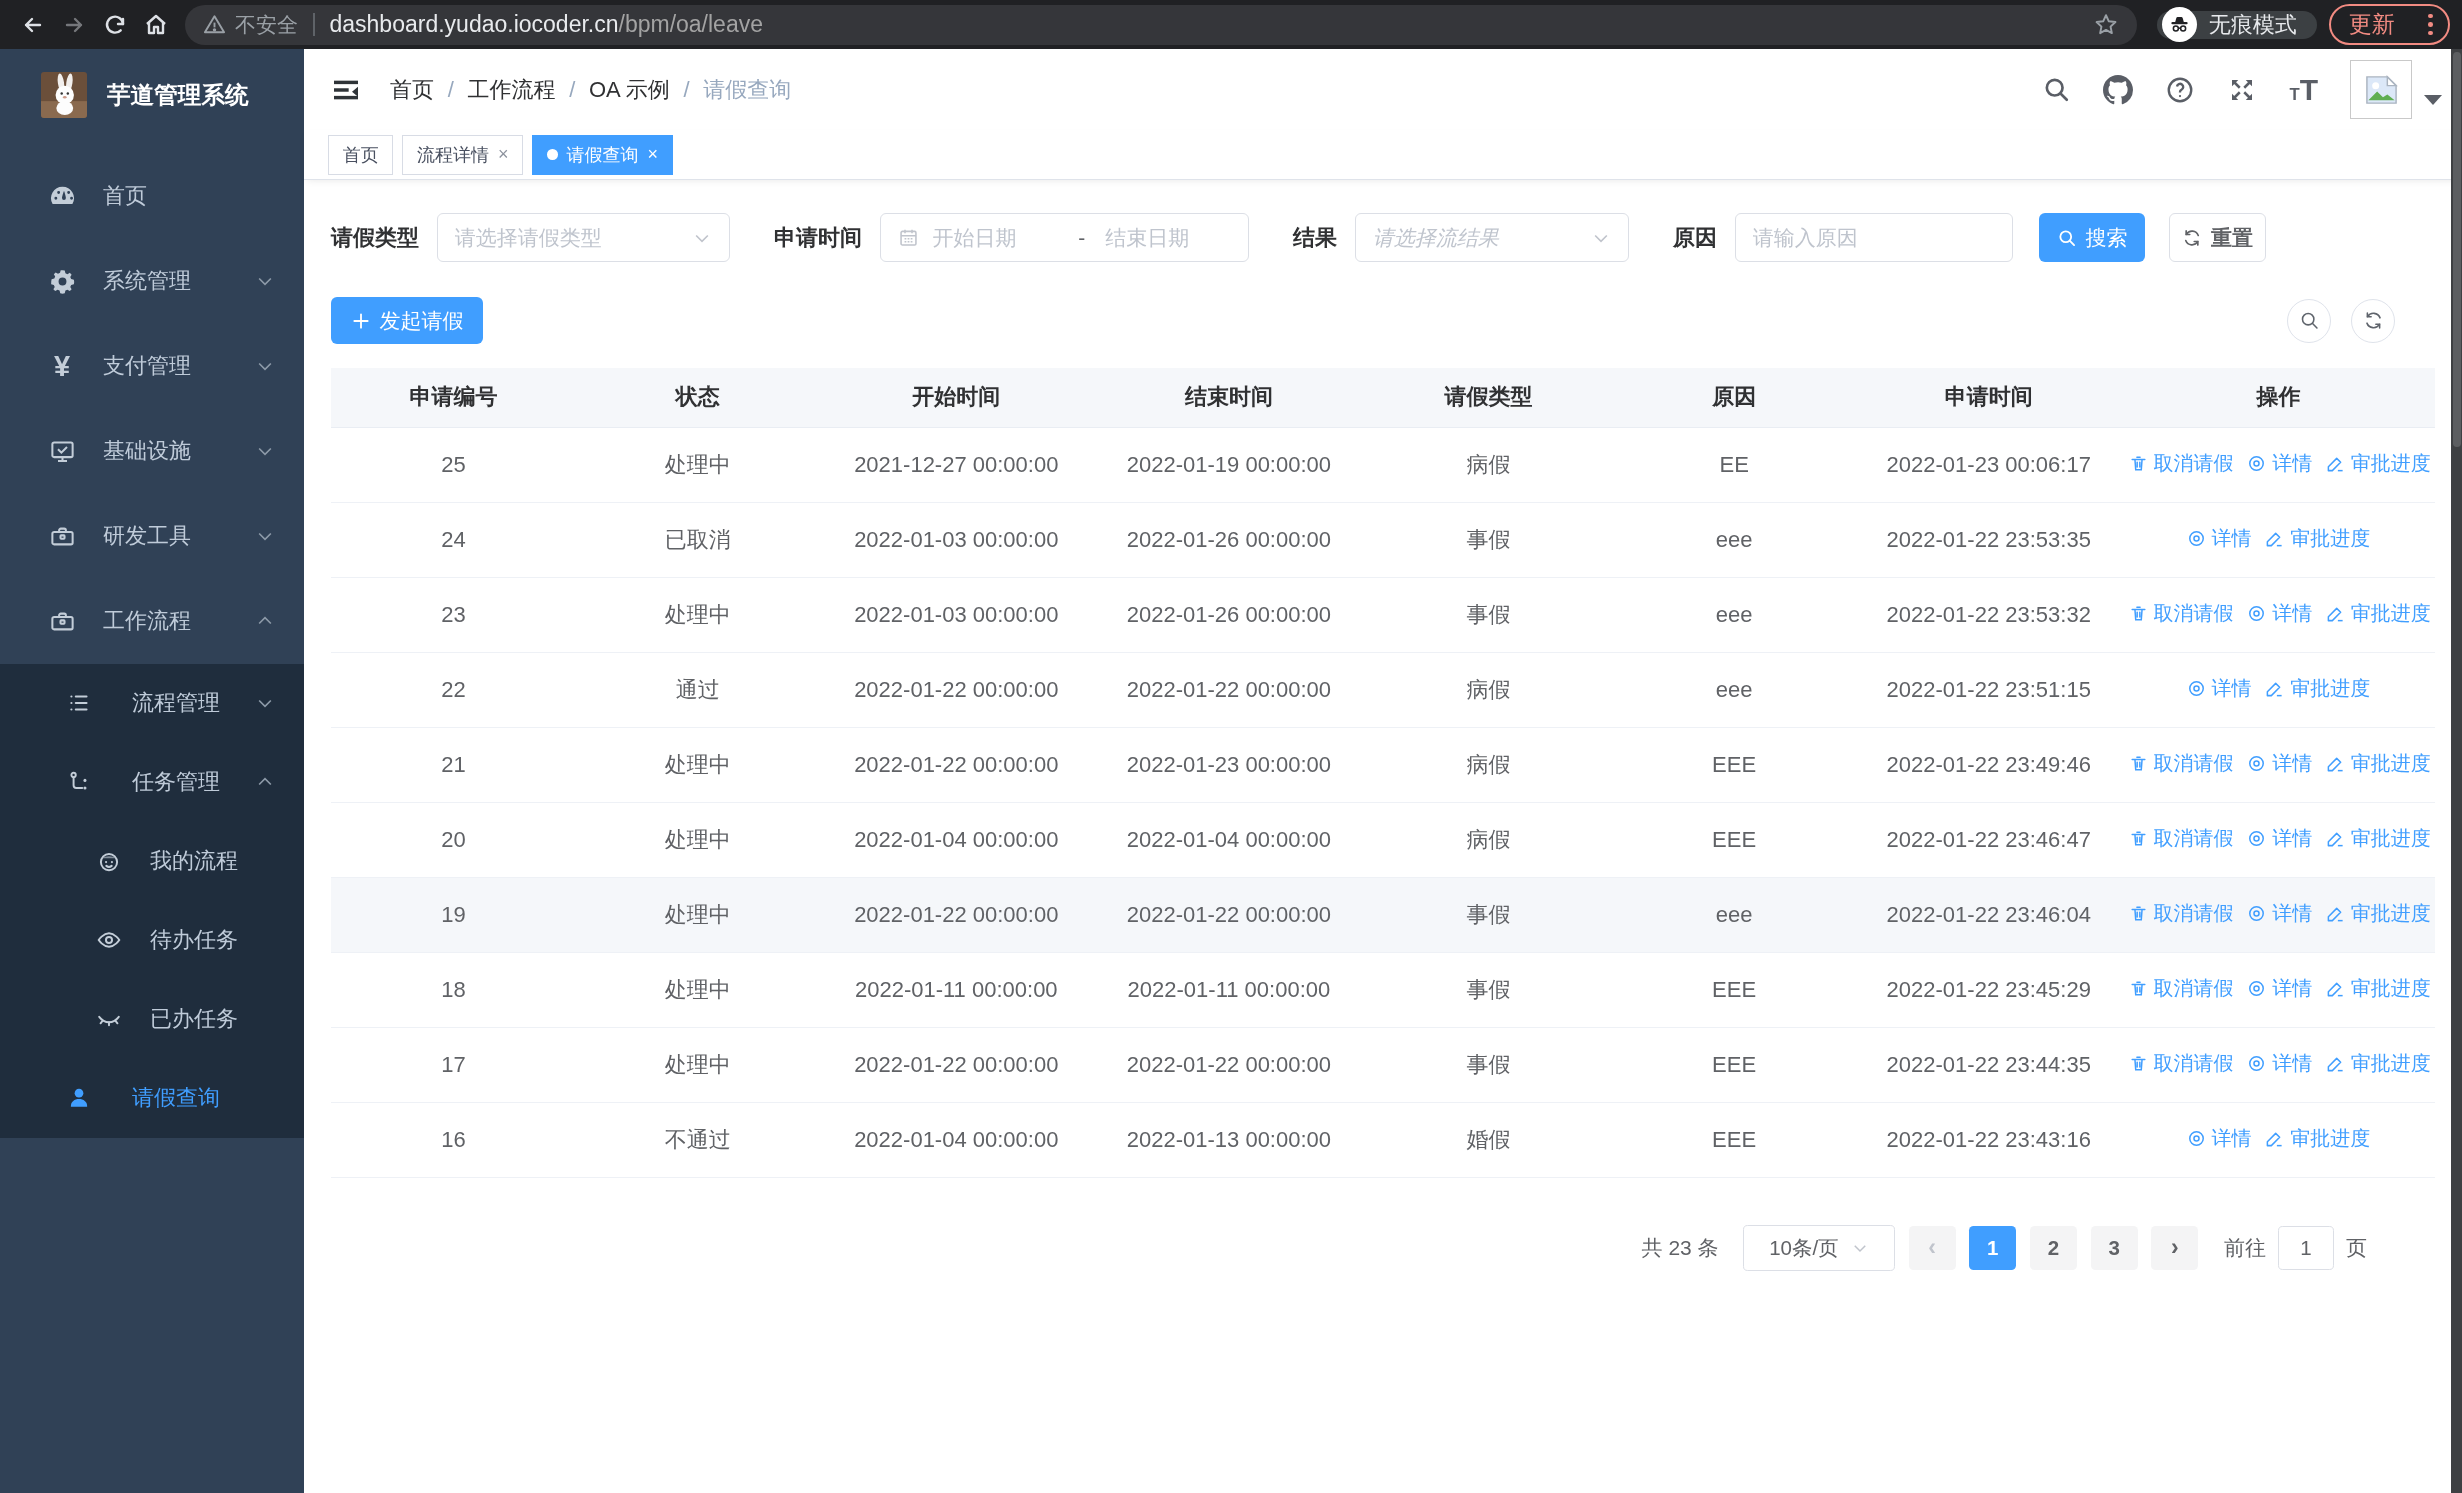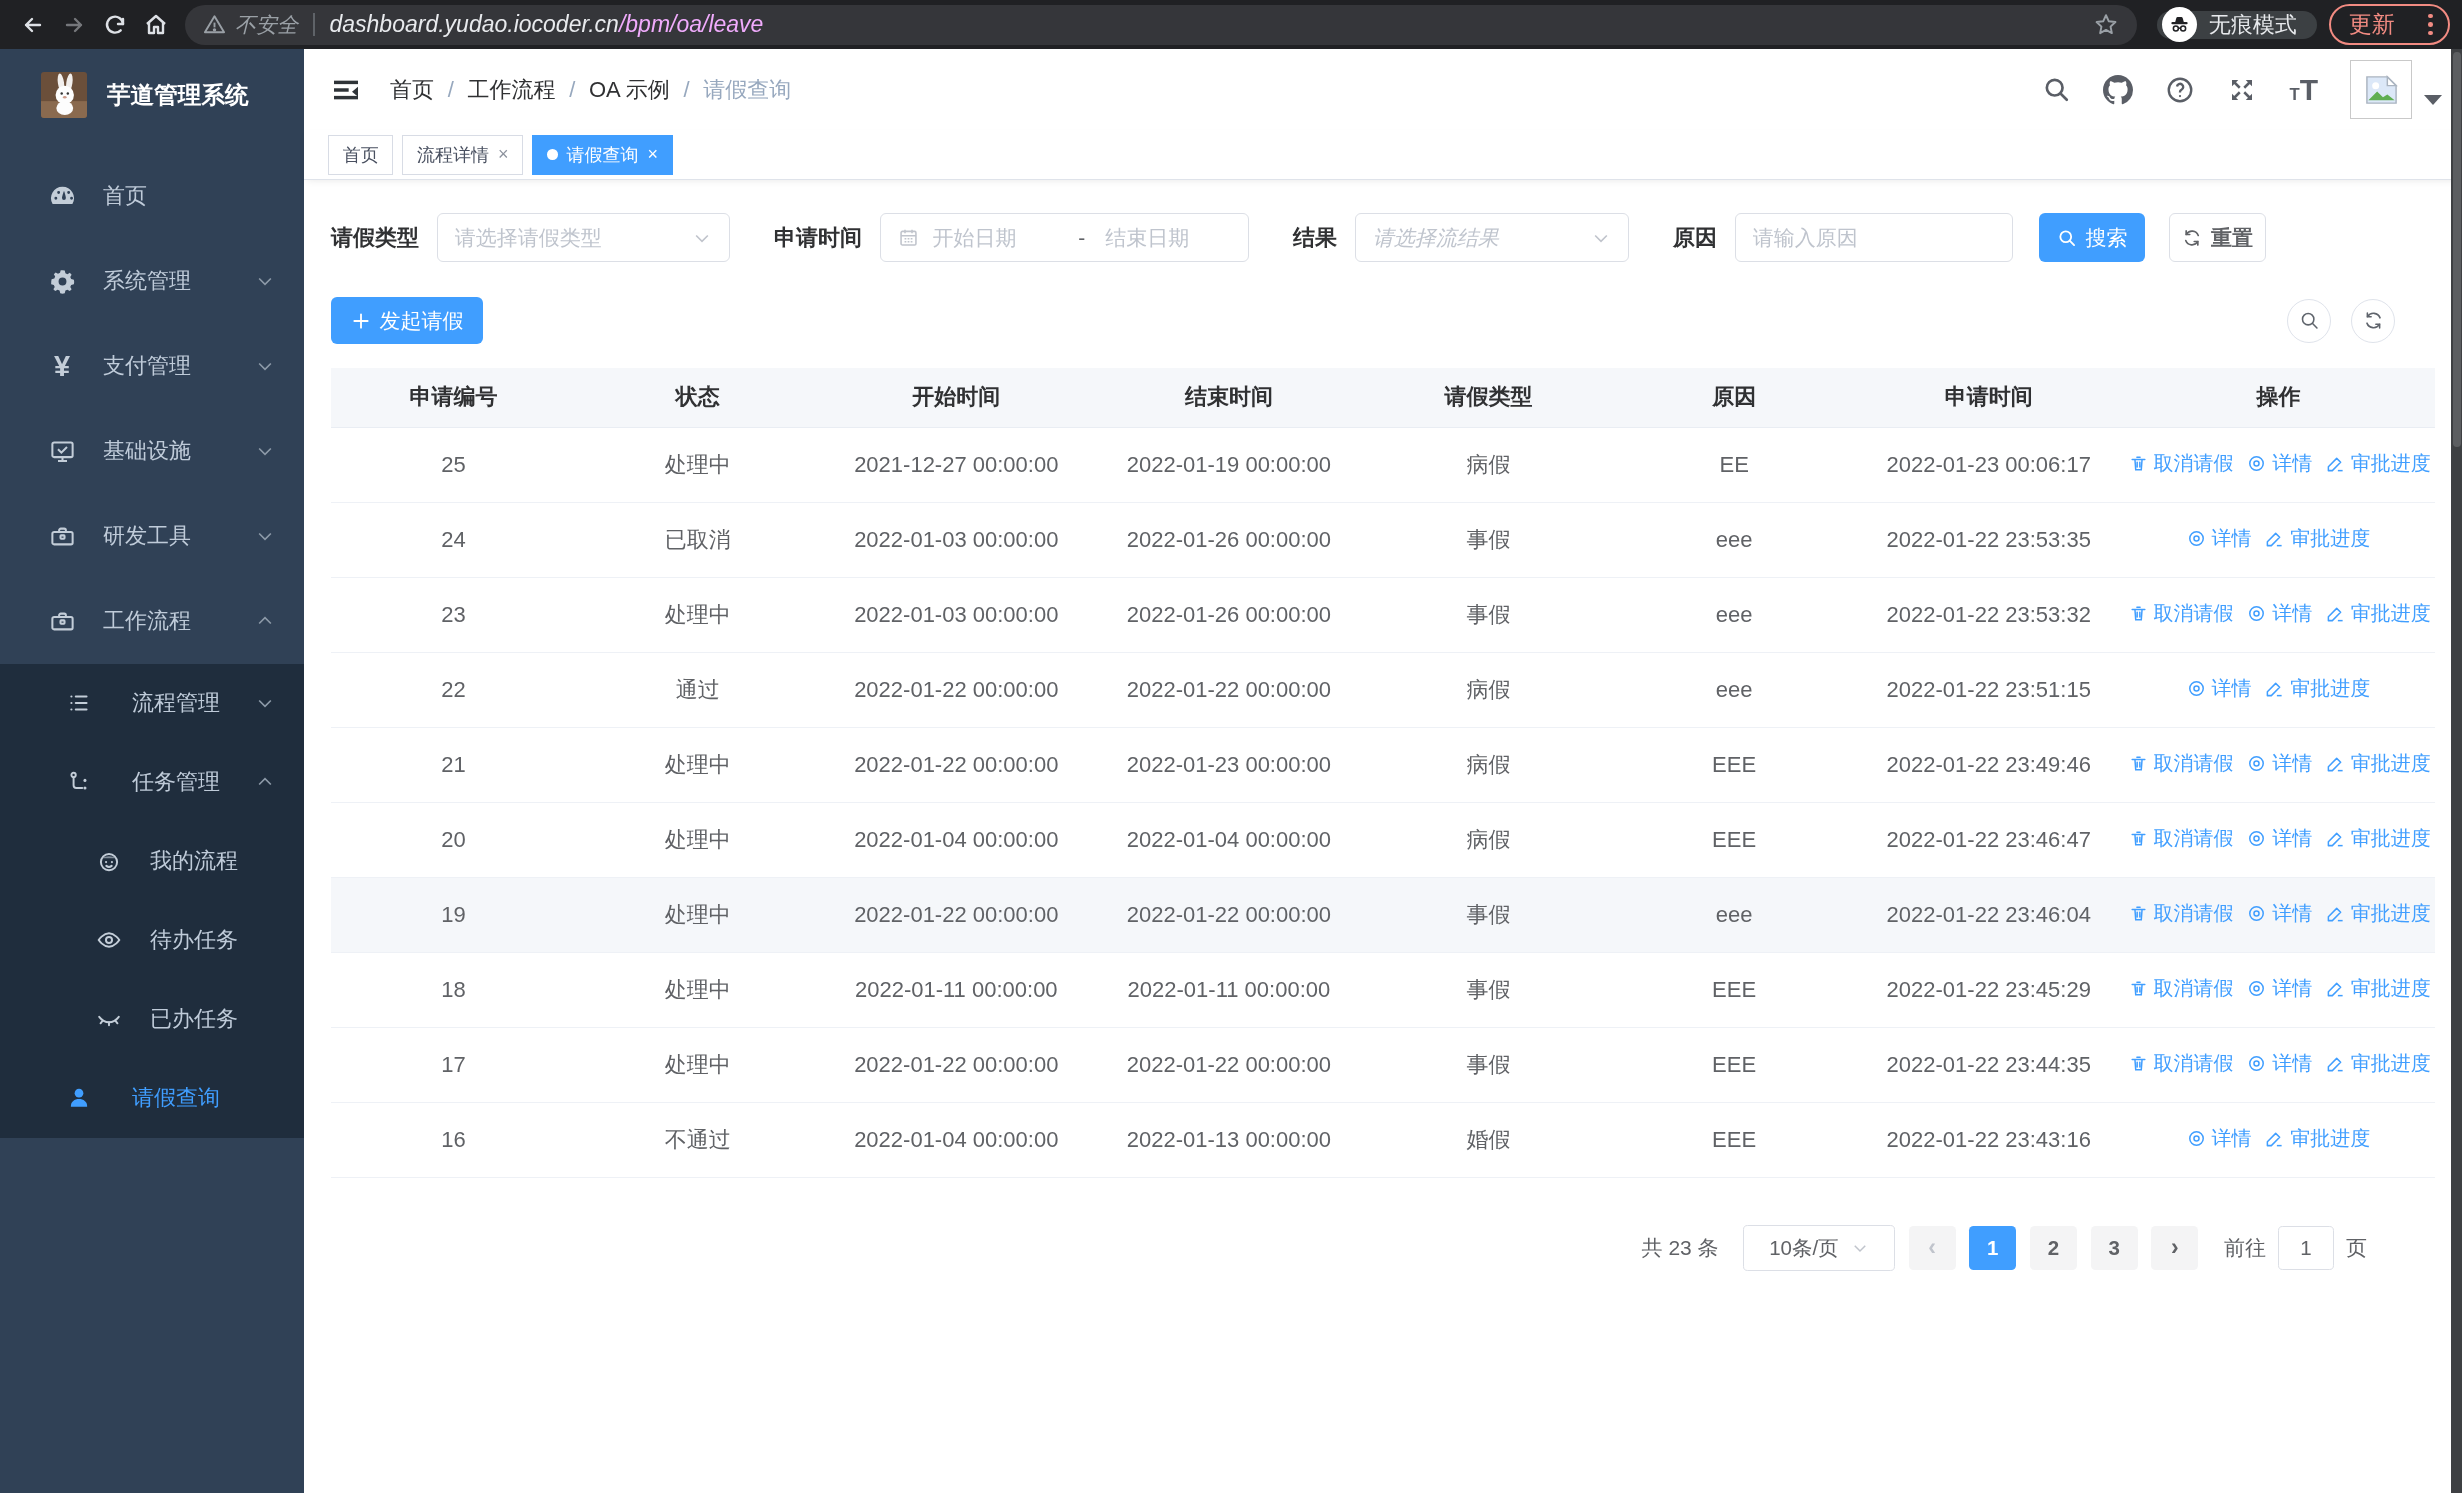--- a/index.html
+++ b/index.html
@@ -4,25 +4,25 @@
 <style>
   * { margin:0; padding:0; box-sizing:border-box; }
   html,body { width:2462px; height:1494px; overflow:hidden; }
   body { font-family:"Liberation Sans","DejaVu Sans",sans-serif; background:#fff; }
   svg { display:block; }
 
   
   .browser-bar { height:49px; background:#202124; display:flex; align-items:center; padding:0 12px; }
   .nav-ic { width:41px; height:41px; border-radius:50%; display:flex; align-items:center; justify-content:center; color:#dee1e6; flex-shrink:0; cursor:pointer; }
   .nav-ic.dim { color:#75777b; }
-  .url-pill { flex:1; height:40px; background:#35363a; border-radius:20px; display:flex; align-items:center; padding:0 18px; margin:0 9px; min-width:0;font-style:italic; }
+  .url-pill { flex:1; height:40px; background:#35363a; border-radius:20px; display:flex; align-items:center; padding:0 18px; margin:0 9px; min-width:0; }
   .sec-chip { display:flex; align-items:center; gap:9px; color:#9aa0a6; font-size:21px; }
   .pill-divider { width:1.5px; height:23px; background:#5f6368; margin:0 15px; }
   .url-text { font-size:23px; color:#e8eaed; white-space:nowrap; }
-  .url-text .path { color:#f0abfc; }
+  .url-text .path { color:#a3a3a3; }
   .pill-spacer { flex:1; }
   .incog-chip { height:28px; background:#3c4043; border-radius:21px; display:flex; align-items:center; gap:12px; padding:0 20px 0 4.6px; margin-left:10.6px; flex-shrink:0; }
   .incog-circle { width:35px; height:35px; border-radius:50%; background:#fff; display:flex; align-items:center; justify-content:center; }
   .incog-label { color:#e8eaed; font-size:22px; }
   .update-pill { height:41px; border:2.3px solid #f28b82; border-radius:21px; display:flex; align-items:center; gap:29px; padding:0 10.6px 0 18px; margin-left:12px; color:#f28b82; font-size:23px; flex-shrink:0; cursor:pointer; }
   .vdots { display:flex; flex-direction:column; gap:3.8px; padding:0 4.6px; }
   .vdots i { width:4.6px; height:4.6px; border-radius:50%; background:#f28b82; }
 
   
   .app { display:flex; height:1445px; }

